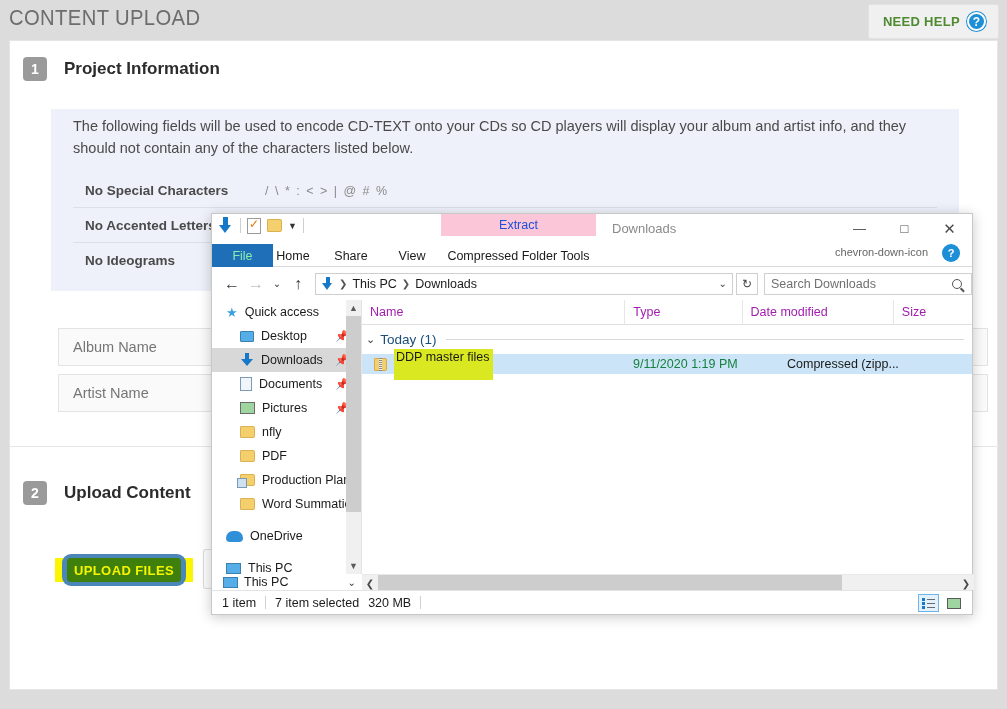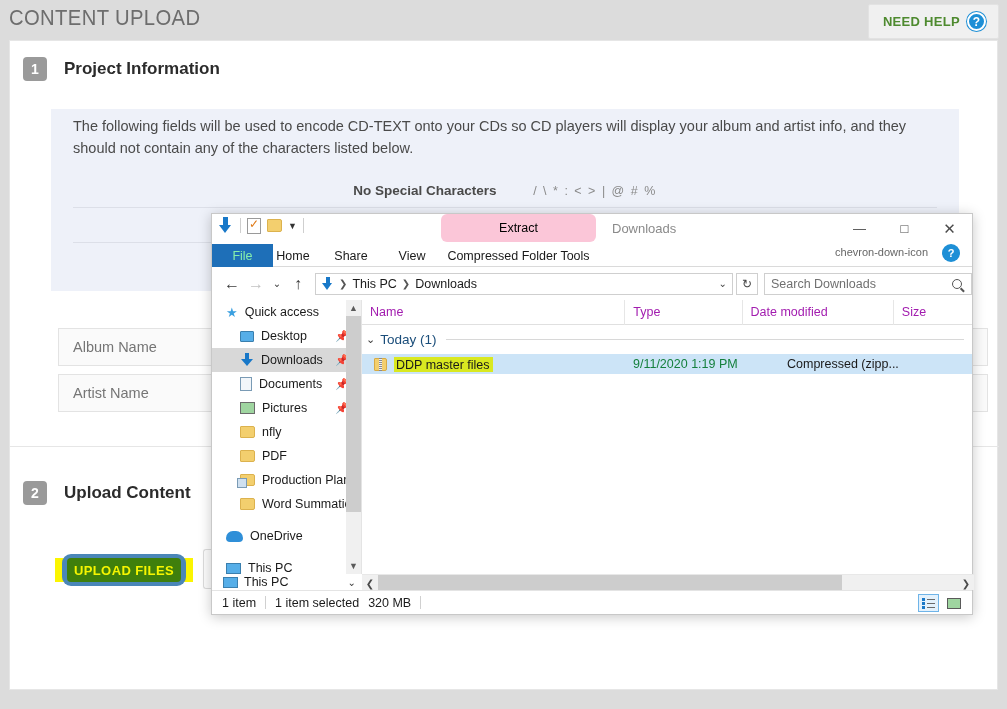--- a/index.html
+++ b/index.html
@@ -58,21 +58,20 @@
   #info-panel {
     position: absolute; left: 41px; top: 68px; width: 908px;
     background: #eef1f9; padding: 6px 22px 14px 22px;
   }
   #info-panel .intro {
     font-size: 14.5px; color: #4a4a4a; line-height: 22px; max-width: 868px;
   }
   .rule-row {
     display: flex; align-items: baseline; padding: 10px 12px 9px 12px;
     border-bottom: 1px solid #dcdfe8;
-    justify-content: center;
   }
   .rule-row:last-child { border-bottom: none; }
   .rule-label { font-size: 13.5px; color: #4a4a4a; font-weight: 700; width: 180px; }
   .rule-value { font-size: 12.5px; color: #8a8a8a; letter-spacing: 1.5px; }
   .rule-value.accent { color: #9b6b5f; letter-spacing: 2px; }
 
   
   .text-field {
     position: absolute; left: 48px; width: 930px; height: 38px;
     background: #fafafa; border: 1px solid #e3e3e3;
@@ -167,23 +166,23 @@
     position: absolute; right: 0; top: 0; display: flex;
   }
   #window-controls .wc {
     width: 45px; height: 29px; display: flex; align-items: center;
     justify-content: center; color: #4a4a4a; font-size: 13px; cursor: pointer;
   }
   #window-controls .wc.close { font-size: 15px; }
 
   
   #contextual-tab {
-    position: absolute; left: 229px; top: 0; width: 155px; height: 28px;
+    position: absolute; left: 229px; top: 0; width: 155px; height: 22px;
     background: #fbc6d8; display: flex; align-items: center; justify-content: center;
-    font-size: 12.5px; color: #000000; border-radius: 6px;
+    font-size: 12.5px; color: #1d4ed8;
   }
 
   
   #ribbon-tabs {
     position: absolute; left: 0; top: 30px; width: 100%; height: 23px;
     background: #fff; border-bottom: 1px solid #dadada;
   }
   .rtab {
     position: absolute; top: 0; height: 23px; display: flex; align-items: center;
     justify-content: center; font-size: 12.5px; color: #1a1a1a; cursor: pointer;
@@ -345,21 +344,21 @@
   .zip-icon {
     width: 13px; height: 13px; margin-left: 12px; background: #f3cf6e;
     border: 1px solid #d8ab45; border-radius: 1px 2px 2px 1px; position: relative;
   }
   .zip-icon:after {
     content: ''; position: absolute; left: 4px; top: -1px; width: 3px; height: 13px;
     background: repeating-linear-gradient(#8a8a8a 0 1px, #f0f0f0 1px 2px);
   }
   #file-name {
     margin-left: 7px; background: #d9e821; font-size: 12.5px; color: #1a1a1a;
-    padding: 1px 3px 0 2px;
+    padding: 1px 3px 16px 2px;
   }
   #file-date {
     position: absolute; left: 271px; font-size: 12.5px; color: #15803d;
   }
   #file-type {
     position: absolute; left: 425px; font-size: 12.5px; color: #1a1a1a;
   }
 
   
   #hscroll {
@@ -616,21 +615,21 @@
 
   <div id="hscroll">
     <span class="ar l">❮</span>
     <div id="hthumb"></div>
     <span class="ar r">❯</span>
   </div>
 
   <div id="status-bar">
     <span class="st">1 item</span>
     <span class="vsep"></span>
-    <span class="st">1 item selected</span>
+    <span class="st">7 item selected</span>
     <span class="st">320 MB</span>
     <span class="vsep"></span>
     <div id="view-toggles">
       <div id="view-detail">
           <span class="g"></span>
         </div>
       <div id="view-large">
           <span class="g"></span>
         </div>
     </div>

